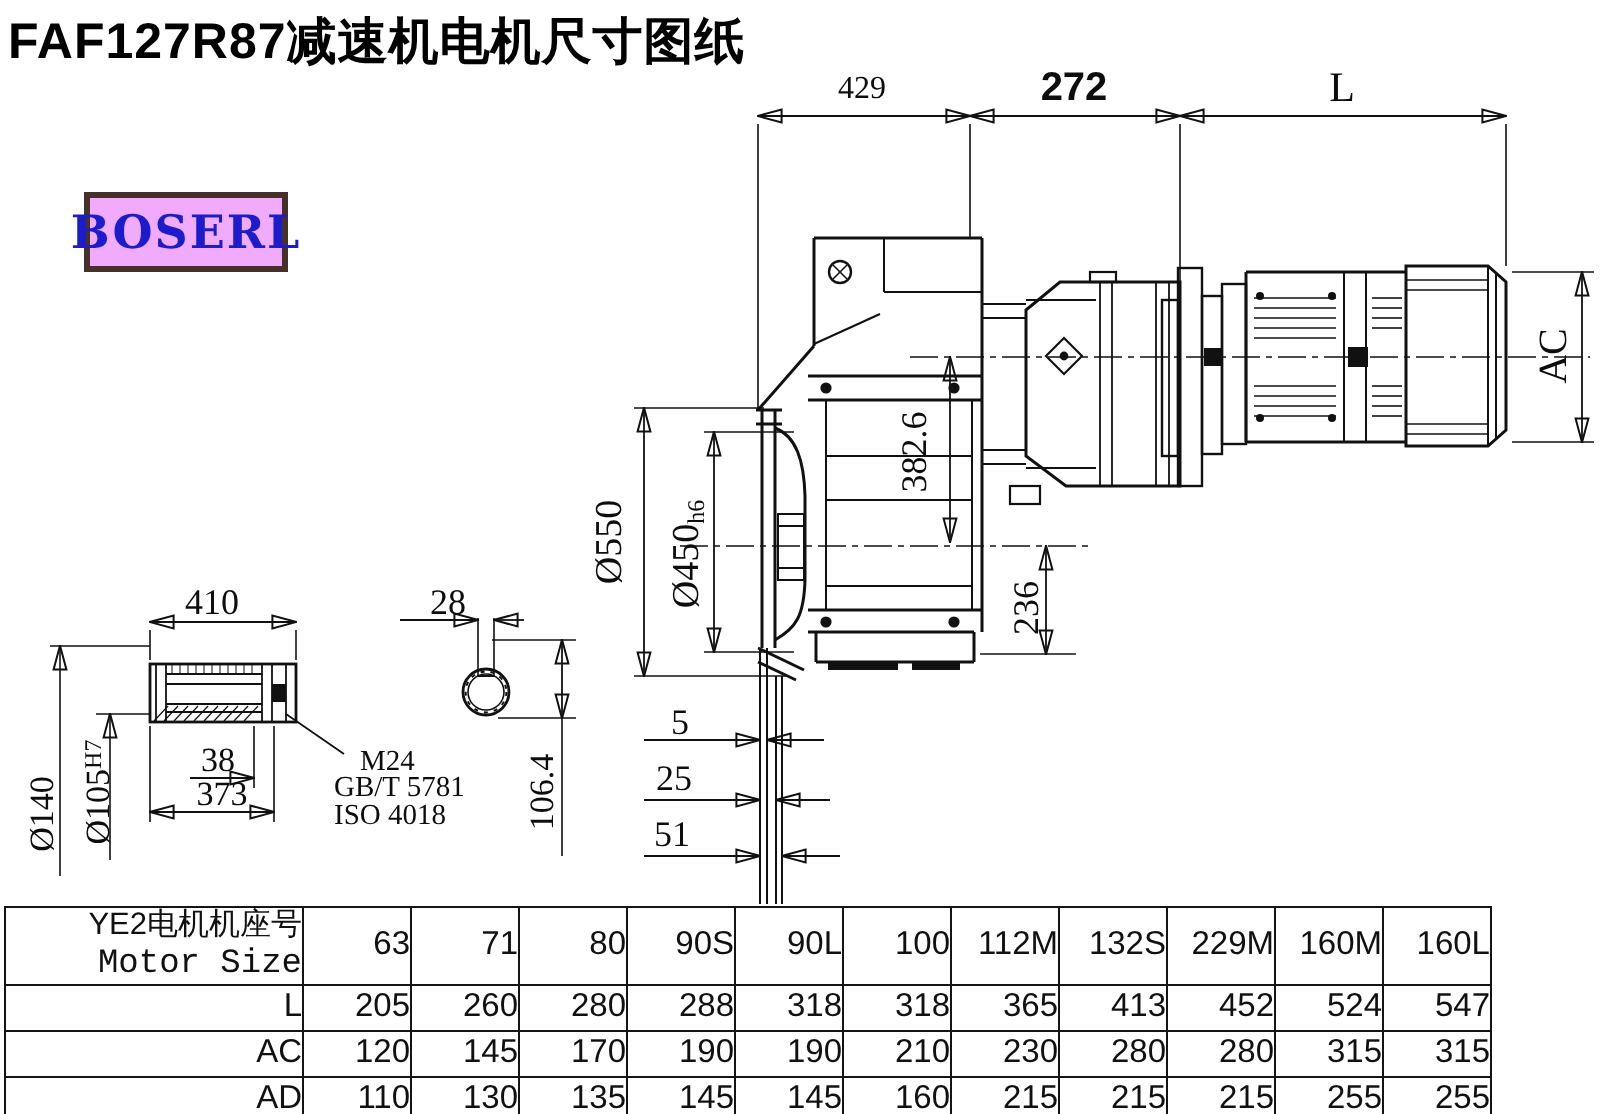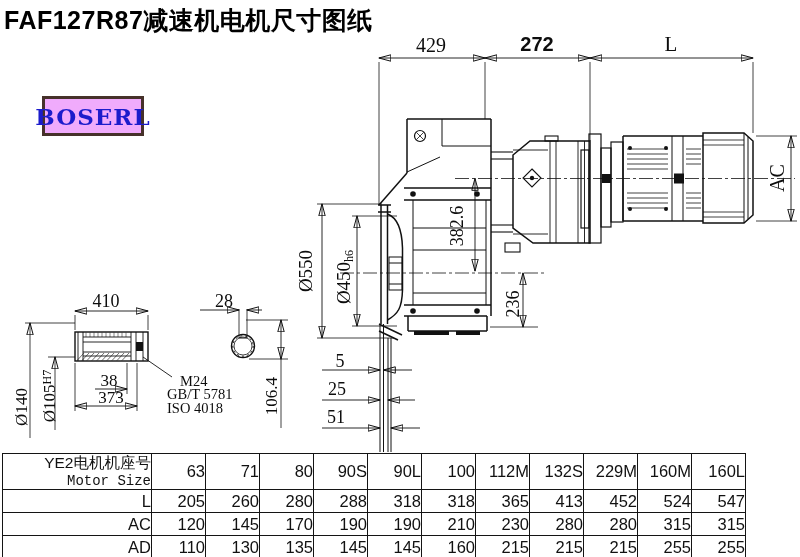--- a/index.html
+++ b/index.html
@@ -21,21 +21,21 @@
         white-space:nowrap;line-height:1;transform:translateY(-50%);}
   .tol{font-size:12px;}
   sup.tol{vertical-align:4px;} sub.tol{vertical-align:-3px;}
   table.size{border-collapse:collapse;position:absolute;left:2px;top:453px;table-layout:fixed;
              background:#fff;}
   table.size td{border:1.6px solid #141414;text-align:right;vertical-align:middle;
                 font:16.5px "Liberation Sans",sans-serif;color:#111;padding:0;}
   tr.hdr td{height:35px;}
   tr.data td{height:22px;}
   .cn{font-size:15.5px;line-height:1.2;}
-  .en{font-size:14px;font-family:"Liberation Mono",monospace;letter-spacing:0px;}
+  .en{font-size:17px;font-family:"Liberation Mono",monospace;letter-spacing:0px;}
   line,path,rect.o,circle.o{stroke:#111;fill:none;}
 </style>
 </head>
 <body>
 
 <div class="canvas">
 
 <svg width="800" height="557" viewBox="0 0 800 557">
   <defs>
     <marker id="aE" markerWidth="13" markerHeight="8" refX="12.3" refY="4" orient="auto" markerUnits="userSpaceOnUse">
@@ -274,21 +274,21 @@
   <circle class="o" cx="243" cy="346" r="10.2" stroke-width="1" stroke-dasharray="2 3"></circle>
   <line x1="239" y1="338" x2="247" y2="338" stroke-width="1"></line>
 </svg>
 
 <div class="title">FAF127R87减速机电机尺寸图纸</div>
 
 <div class="logo" style="border-color: rgb(70, 49, 42); color: rgb(28, 28, 204);">
   <span>BOSERL</span>
 </div>
 
-<div class="lbl" style="left:431px;top:45px;font-size:20px">429</div>
+<div class="lbl" style="left:431px;top:45px;font-size:16px">429</div>
 <div class="lbl b272" style="left:537px;top:44px">272</div>
 <div class="lbl f21" style="left:671px;top:44px">L</div>
 <div class="lbl rot" style="left:777px;top:178px;font-size:20px">AC</div>
 <div class="lbl rot" style="left:305px;top:271px;font-size:19px">Ø550</div>
 <div class="lbl rot" style="left:344px;top:277px;font-size:19px"><span>Ø450</span><sub class="tol">h6</sub></div>
 <div class="lbl rot" style="left:457px;top:226px">382.6</div>
 <div class="lbl rot" style="left:513px;top:304px">236</div>
 <div class="lbl" style="left:340px;top:361px">5</div>
 <div class="lbl" style="left:337px;top:389px">25</div>
 <div class="lbl" style="left:336px;top:417px">51</div>

